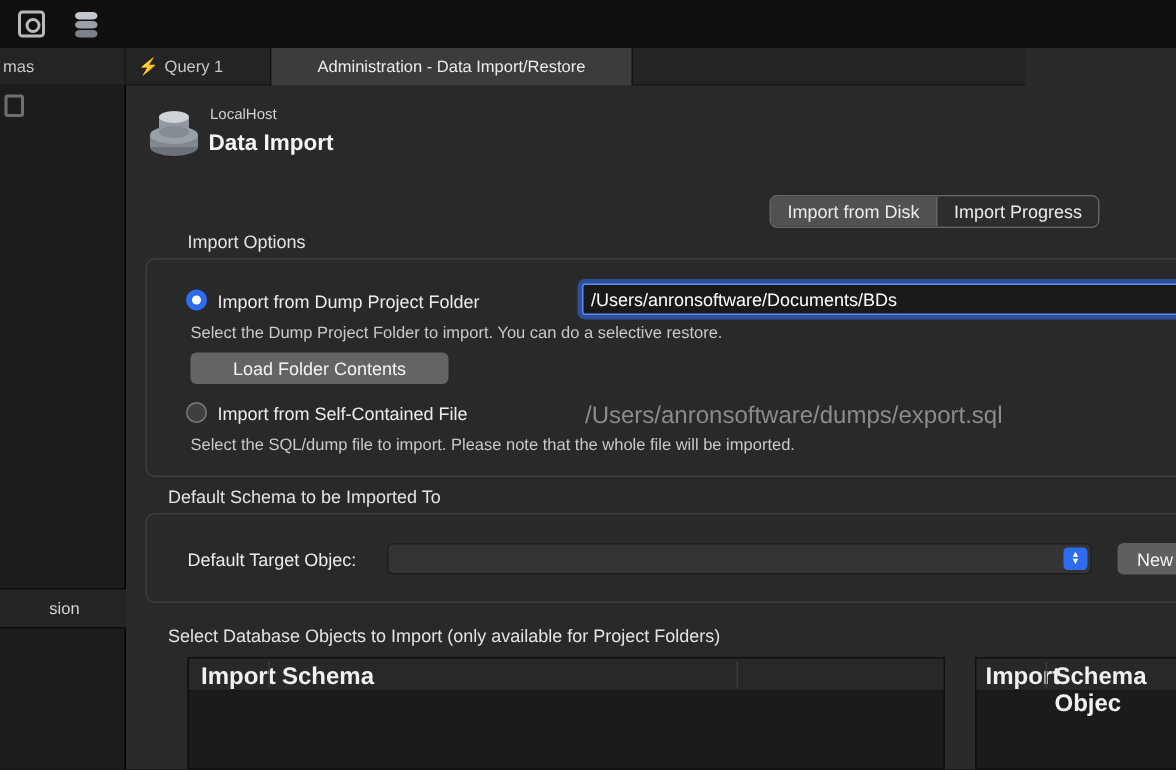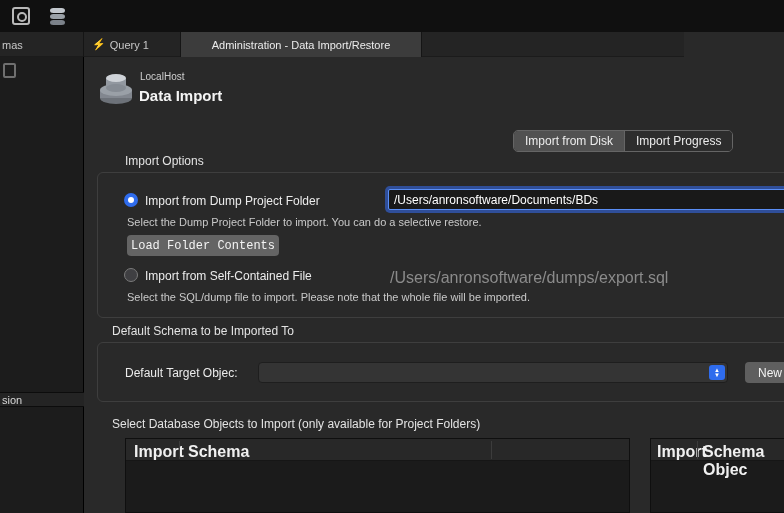--- a/index.html
+++ b/index.html
@@ -28,23 +28,23 @@
   .tab-partial { left:0; width:84px; padding-left:2px; }
   .tab-query { left:84px; width:97px; padding-left:8px; gap:4px; }
   .tab-admin { left:181px; width:241px; background:#3c3c3c; color:#ececec; justify-content:center; }
   .bolt { color:#e9c94a; font-size:11px; }
 
   
   .sidebar { position:absolute; left:0; top:57px; width:84px; height:456px; background:#1c1c1c;
              border-right:1px solid #000; }
   .side-glyph { position:absolute; left:3px; top:6px; width:13px; height:15px;
                 border:2px solid #6f6f6f; border-radius:2px; }
-  .session-row { position:absolute; left:0; top:335px; width:84px; height:15px;
+  .session-row { position:absolute; left:0; top:335px; width:84px; height:27px;
                  background:#242424; border-top:1px solid #0c0c0c; border-bottom:1px solid #0c0c0c;
-                 display:flex; align-items:center; font-size:11px; color:#d6d6d6; padding-left:2px; }
+                 display:flex; align-items:center; font-size:11px; color:#d6d6d6; padding-left:2px;justify-content:center; }
 
   
   .hdr-icon { position:absolute; left:98px; top:68px; }
   .hdr-host { position:absolute; left:140px; top:71px; font-size:10px; color:#cfcfcf; }
   .hdr-title { position:absolute; left:139px; top:87px; font-size:15px; font-weight:bold; color:#f4f4f4; }
 
   
   .seg { position:absolute; left:513px; top:130px; height:22px; display:flex;
          border:1px solid #656565; border-radius:5px; overflow:hidden; }
   .seg-btn { height:100%; display:flex; align-items:center; padding:0 11px; font-size:12px;
@@ -70,21 +70,21 @@
   .path-input { position:absolute; left:388px; top:189px; width:400px; height:21px;
                 background:#191919; border:1px solid #5a8ef5; border-radius:2px;
                 box-shadow:0 0 0 3px rgba(52,110,245,.55);
                 color:#fff; font-size:12px; padding:0 5px;
                 font-family:"Liberation Sans", sans-serif; outline:none; }
   .ghost-path { position:absolute; left:390px; top:269px; font-size:16px; color:#8b8b8b; }
 
   .btn { position:absolute; background:#646464; border:none; border-radius:4px;
          color:#f4f4f4; font-size:12px; font-family:"Liberation Sans", sans-serif;
          display:flex; align-items:center; justify-content:center; }
-  .btn-load { left:127px; top:235px; width:152px; height:21px;font-family:Liberation Mono, monospace; }
+  .btn-load { left:127px; top:235px; width:172px; height:21px; }
   .btn-new { left:745px; top:362px; width:50px; height:21px; background:#5f5f5f; }
 
   
   .dropdown { position:absolute; left:258px; top:362px; width:470px; height:21px;
               background:#343434; border:1px solid #1e1e1e; border-radius:4px; }
   .dd-value { position:absolute; left:8px; top:3px; font-size:12px; color:#ececec; }
   .dd-stepper { position:absolute; right:2px; top:2px; width:16px; height:15px; border-radius:3px;
                 background:#2f6ced; display:flex; flex-direction:column; align-items:center;
                 justify-content:center; }
   .dd-stepper i { font-style:normal; color:#fff; font-size:6px; line-height:5px; }

